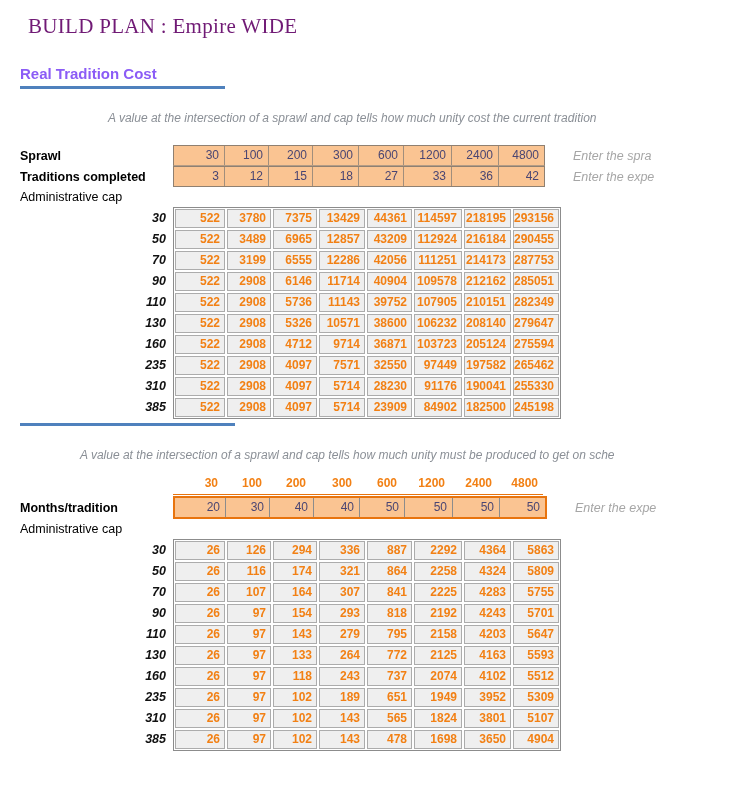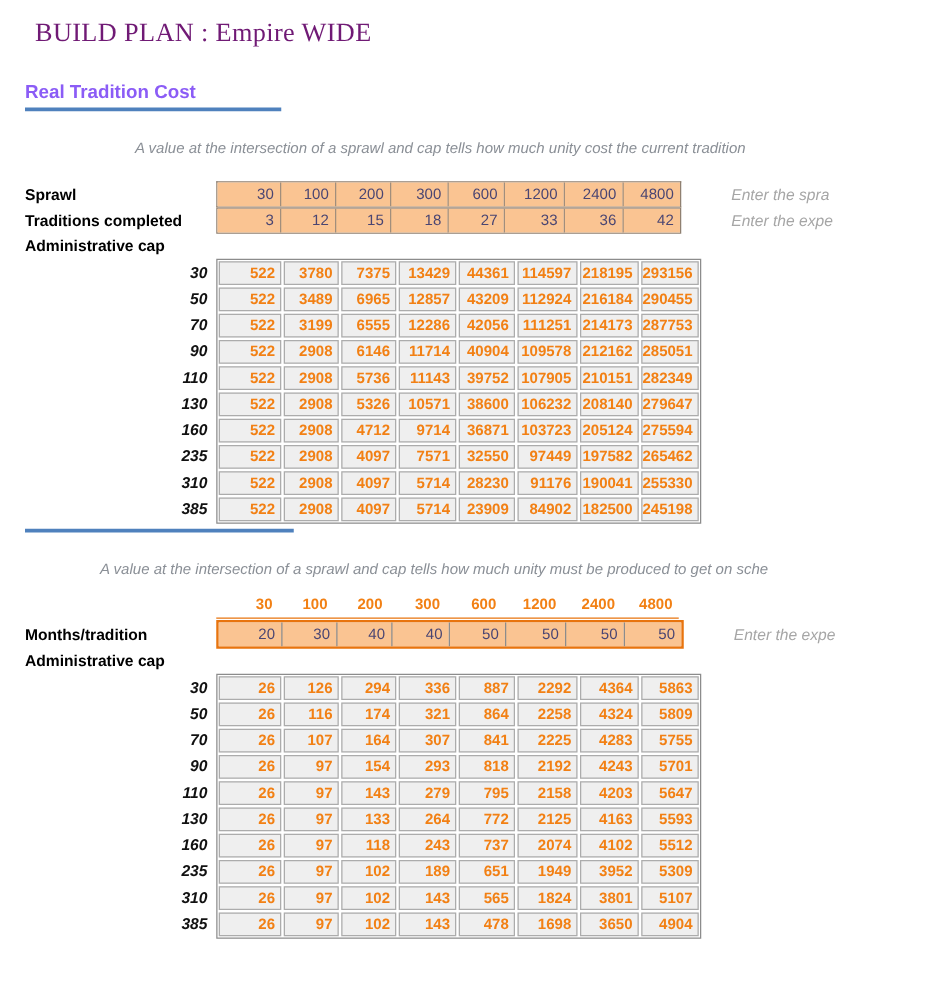--- a/index.html
+++ b/index.html
@@ -16,21 +16,21 @@
   .sect-rule{height:3px;background:#4F81BD;margin:4px 0 0 20px;border:0}
   .rule-1{width:205px}
   .rule-2{width:215px}
   .desc{font-style:italic;color:#8A8F96;font-size:12px;margin-top:22px;white-space:nowrap}
   .desc-1{margin-left:108px}
   .desc-2{margin-left:80px}
 
   .row-flex{display:flex;align-items:center;margin-left:20px}
   .label-col{width:153px;box-sizing:border-box;flex:none}
   .param-label{font-weight:bold;font-size:12.5px}
-  .cap-label{margin:3px 0 0 20px;font-weight:bold;font-size:12.5px}
+  .cap-label{margin:3px 0 0 20px;font-weight:normal;font-size:12.5px}
 
   .cols8{display:grid;grid-template-columns:50px 44px 44px 46px 45px 48px 47px 46px;flex:none}
 
   .param-table{border:1px solid #8f8071}
   .param-table .cell{
     background:#FAC492;color:#4A4572;font-size:12px;line-height:17px;
     text-align:right;padding:1px 5px 1px 0;border-left:1px solid #a18e7c;
   }
   .param-table .cell:first-child{border-left:0}
   .pt-top{border-bottom:1px solid #b49c85}
@@ -40,21 +40,21 @@
     color:#F28014;font-weight:bold;font-size:12px;line-height:15px;
     text-align:right;padding:0 5px 0 0;background:transparent;
   }
   .months-table{border:2px solid #E8740E}
   .months-table .cell{
     background:#FAC492;color:#4A4572;font-size:12px;line-height:17px;
     text-align:right;padding:1px 5px 1px 0;border-left:1px solid #8C8C8C;
   }
   .months-table .cell:first-child{border-left:0}
 
-  .note{font-style:italic;color:#A6A6A6;font-size:12.5px;margin-left:40px;white-space:nowrap}
+  .note{font-style:italic;color:#A6A6A6;font-size:12.5px;margin-left:28px;white-space:nowrap}
 
   .grid-wrap{display:flex;margin-left:20px;align-items:flex-start}
   .grid-labels{width:153px;box-sizing:border-box;padding:2px 7px 0 0;flex:none}
   .grid-labels .rowhdr{
     height:19px;line-height:19px;margin-bottom:2px;text-align:right;
     font-style:italic;font-weight:bold;font-size:12.5px;color:#111;
   }
   .grid{
     display:grid;grid-template-columns:50px 44px 44px 46px 45px 48px 47px 46px;
     gap:2px;background:#fff;border:1px solid #8C8C8C;padding:1px;flex:none;

